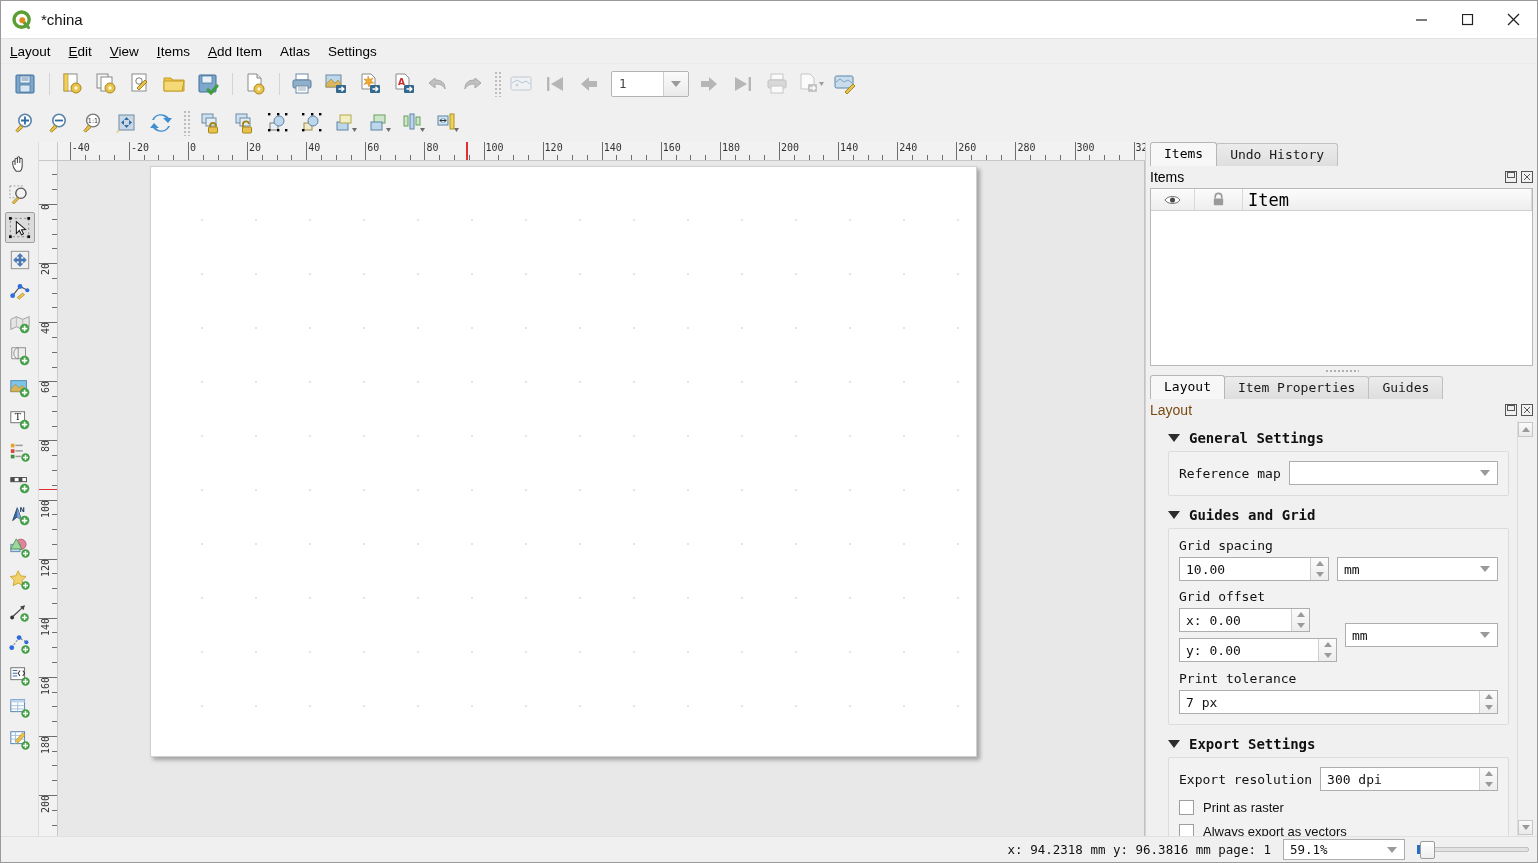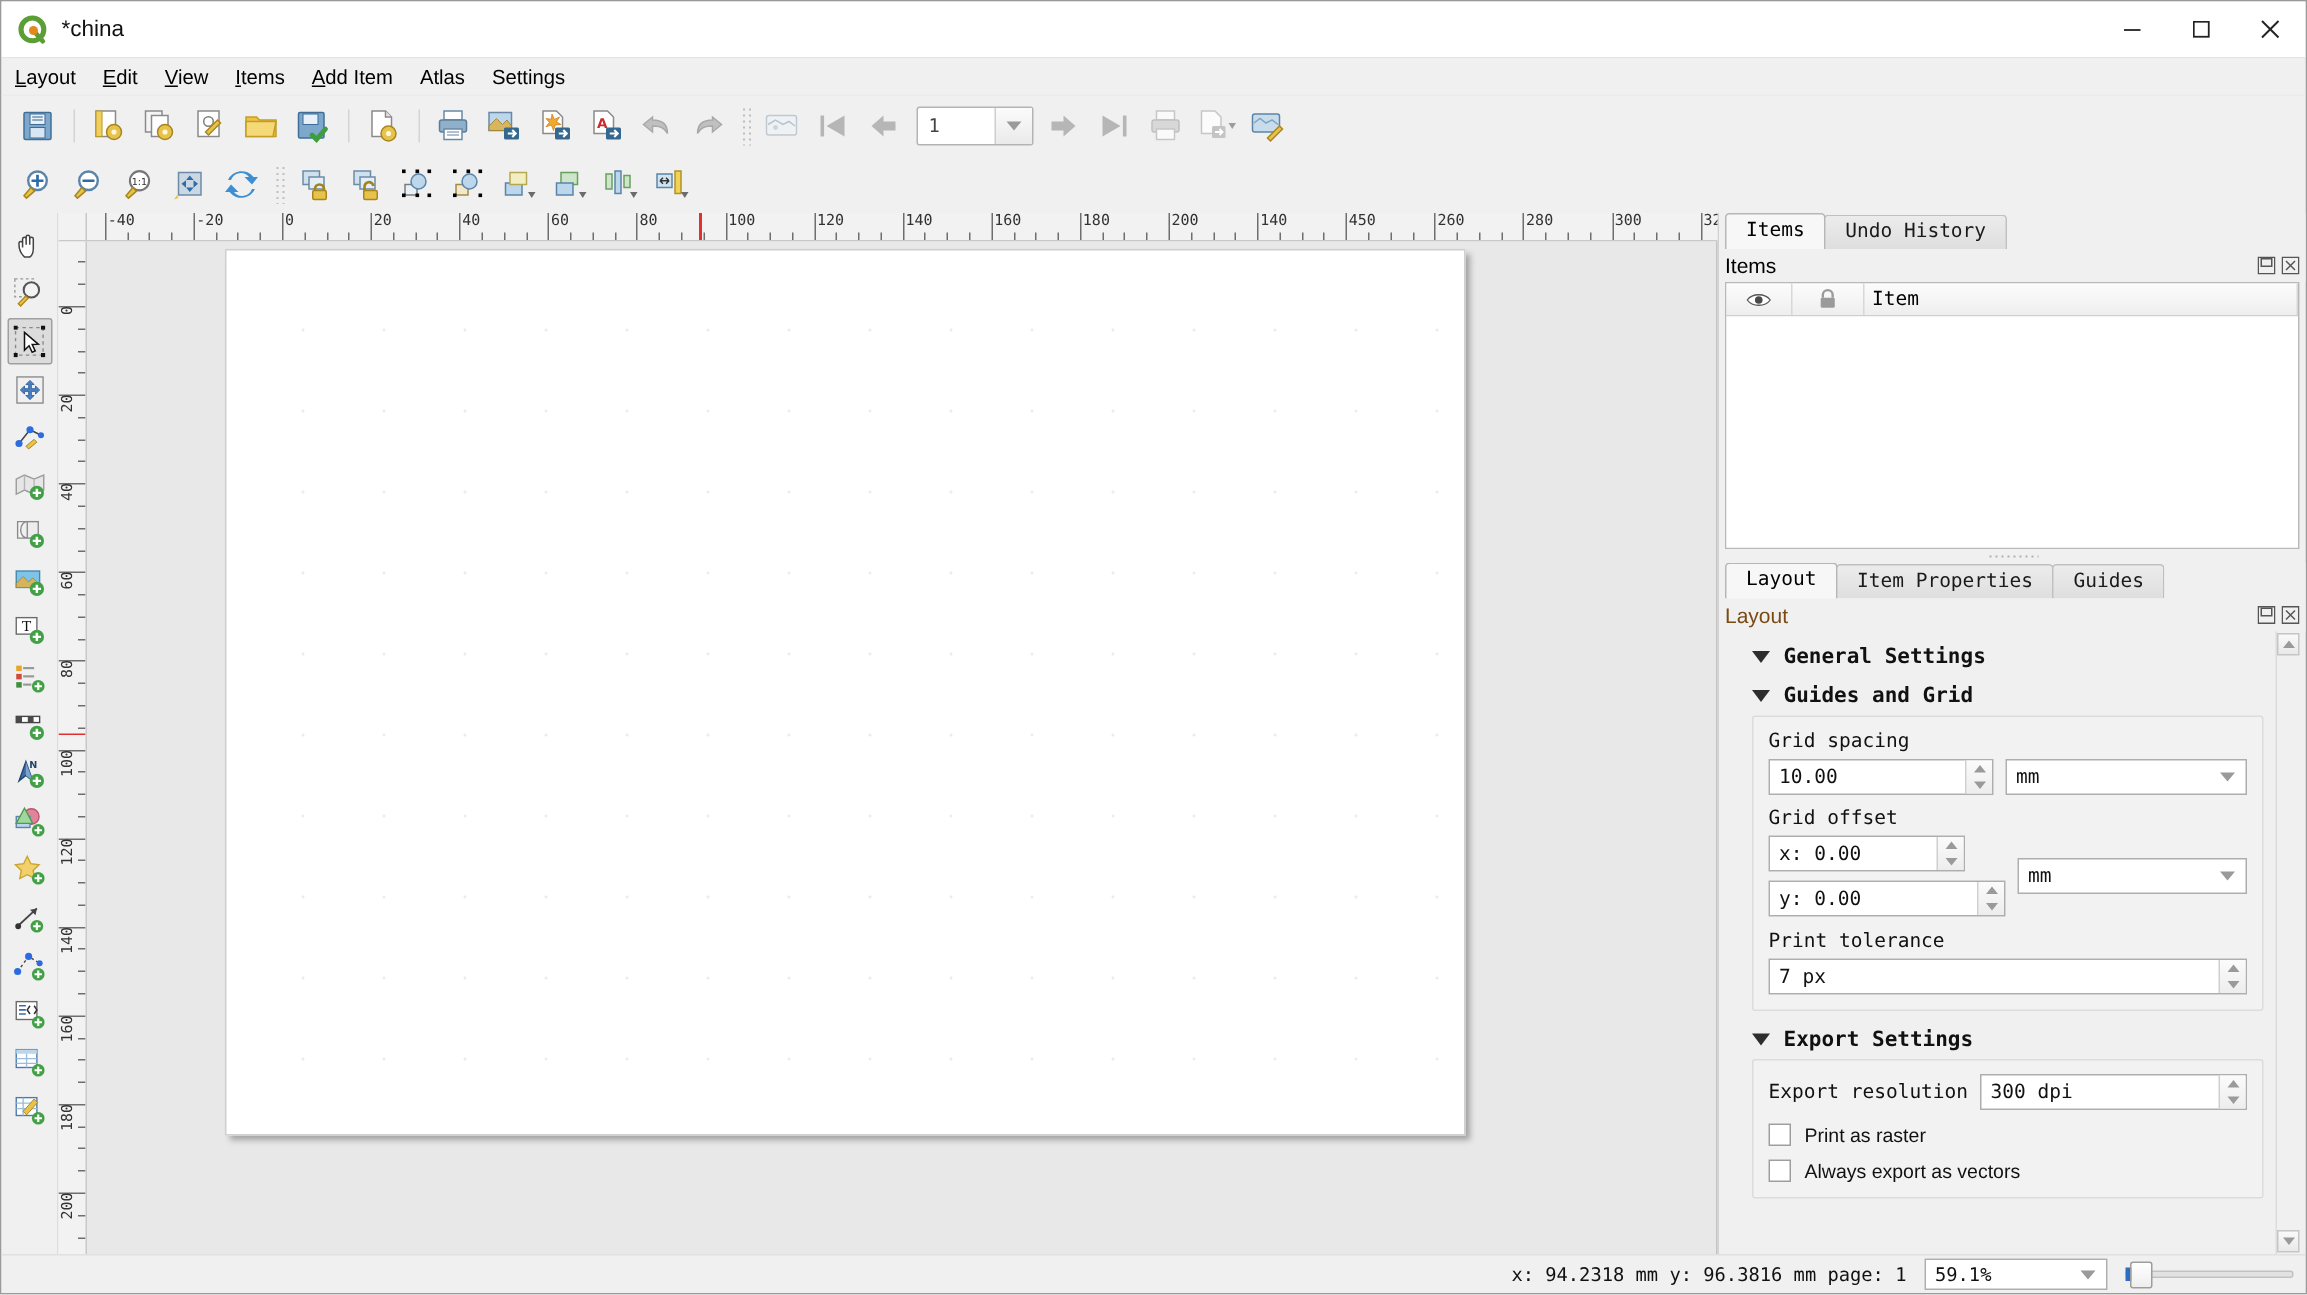--- a/index.html
+++ b/index.html
@@ -170,21 +170,21 @@
   .items-panel {
     height: 178px; min-height:178px;
     margin: 0 4px 0 4px;
     background:#ffffff; border:1px solid #b8b8b8;
     display:flex; flex-direction:column;
   }
   .items-head {
     display:flex; height:22px; min-height:22px;
     background: linear-gradient(#fcfcfc,#eeeeee);
     border-bottom:1px solid #cfcfcf;
-    font-size:13px;
+    font-size:17px;
   }
   .items-head > div {
     display:flex; align-items:center; justify-content:center;
     border-right:1px solid #d8d8d8;
   }
   .hc-eye { width:44px; }
   .hc-lock { width:48px; }
   .hc-item { flex:1; justify-content:flex-start !important; padding-left:5px; }
   .items-body { flex:1; background:#fff; }
 
@@ -882,21 +882,21 @@
             <div class="ticklabel" style="left: 721px;">200</div>
             <div class="tick" style="left: 735.775px; height: 5px;"></div>
             <div class="tick" style="left: 750.55px; height: 5px;"></div>
             <div class="tick" style="left: 765.325px; height: 5px;"></div>
             <div class="tick" style="left: 780.1px; height: 18px;"></div>
             <div class="ticklabel" style="left: 780.1px;">140</div>
             <div class="tick" style="left: 794.875px; height: 5px;"></div>
             <div class="tick" style="left: 809.65px; height: 5px;"></div>
             <div class="tick" style="left: 824.425px; height: 5px;"></div>
             <div class="tick" style="left: 839.2px; height: 18px;"></div>
-            <div class="ticklabel" style="left: 839.2px;">450</div>
+            <div class="ticklabel" style="left: 839.2px;">240</div>
             <div class="tick" style="left: 853.975px; height: 5px;"></div>
             <div class="tick" style="left: 868.75px; height: 5px;"></div>
             <div class="tick" style="left: 883.525px; height: 5px;"></div>
             <div class="tick" style="left: 898.3px; height: 18px;"></div>
             <div class="ticklabel" style="left: 898.3px;">260</div>
             <div class="tick" style="left: 913.075px; height: 5px;"></div>
             <div class="tick" style="left: 927.85px; height: 5px;"></div>
             <div class="tick" style="left: 942.625px; height: 5px;"></div>
             <div class="tick" style="left: 957.4px; height: 18px;"></div>
             <div class="ticklabel" style="left: 957.4px;">280</div>
@@ -1055,20 +1055,31 @@
       </div>
 
       <div class="layout-panel">
         <div class="layout-scrollarea">
           <div class="layout-content">
 
             <div class="group-head">
               <span class="tri"></span>
               <span>General Settings</span>
             </div>
+            <div class="group-box">
+              <div class="row">
+                <span class="fld-label" style="margin-bottom:0;white-space:nowrap">Reference map</span>
+                <div class="combo" style="flex:1">
+                  <span></span>
+                  <span class="arrow">
+                      <span class="caret-dn"></span>
+                    </span>
+                </div>
+              </div>
+            </div>
 
             <div class="group-head">
               <span class="tri"></span>
               <span>Guides and Grid</span>
             </div>
             <div class="group-box">
 
               <div class="fld-label">Grid spacing</div>
               <div class="row">
                 <div class="spin" style="width:150px">

